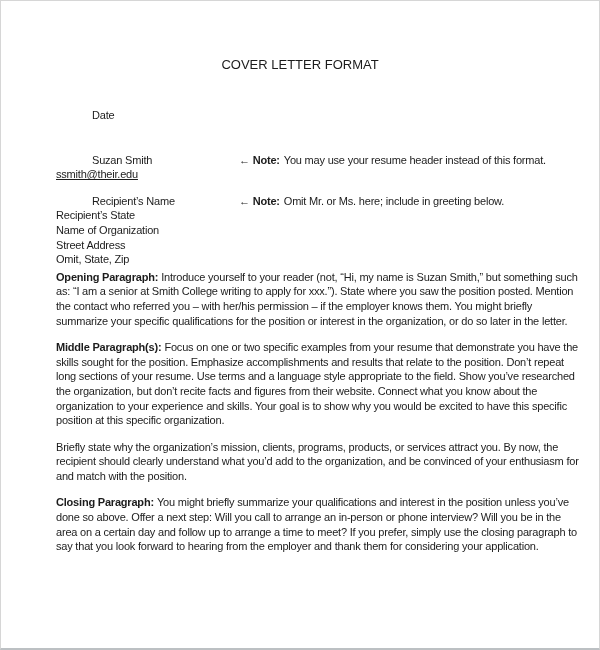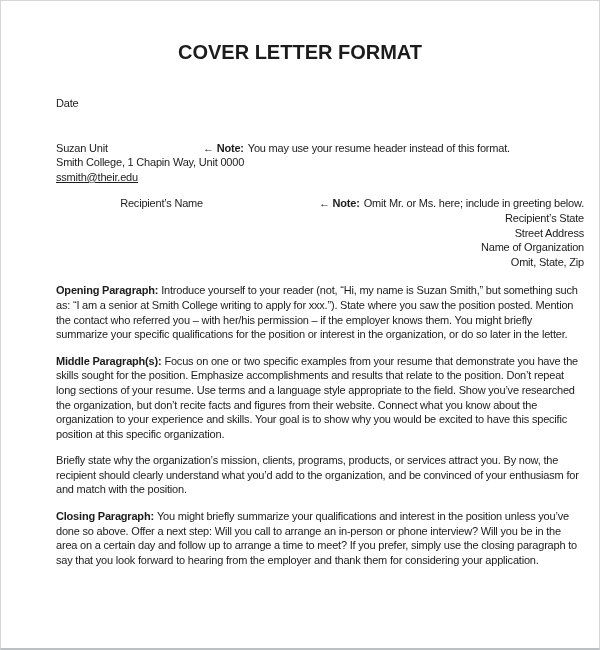--- a/index.html
+++ b/index.html
@@ -21,73 +21,72 @@
     font-family: "Liberation Sans", sans-serif;
     color: #1c1c1c;
     font-size: 11px;
     line-height: 14.6px;
     letter-spacing: -0.2px;
   }
   .content {
     padding: 0 15px 0 55px;
   }
   .doc-title {
-    font-weight: bold;
-    font-size: 20px;
+    font-weight: normal;
+    font-size: 13px;
     line-height: 15px;
     letter-spacing: 0;
     text-align: center;
-    margin: 44px -15px 0 -55px;
+    margin: 56px -15px 0 -55px;
   }
-  .row { display: flex; align-items: flex-start; }
+  .row { display: flex; align-items: flex-start; margin-left: 36px; }
   .row-label { flex: 0 0 147px; width: 147px; }
   .note { flex: 1 1 auto; }
   .note-head { font-weight: bold; margin-right: 4px; white-space: nowrap; }
   .date-row { margin-top: 36px; }
   .sender-block { margin-top: 30px; }
-  .recipient-block { margin-top: 12px; text-align: right; }
+  .recipient-block { margin-top: 12px; }
   .greeting-row { margin-top: 11px; }
   .para { margin: 12px 0 0 0; }
-  .para.first { margin-top: 14px; }
+  .para.first { margin-top: 3px; }
   .para-label { font-weight: bold; margin-right: 3px; }
   .email { text-decoration: underline; color: inherit; cursor: pointer; }
 </style>
 </head>
 <body>
 
 <div class="page">
   <div class="content">
 
     <h1 class="doc-title">COVER LETTER FORMAT</h1>
 
     <div class="row date-row">
       <span class="row-label">Date</span>
     </div>
 
     <div class="sender-block">
       <div class="row">
-        <span class="row-label">Suzan Unit</span>
+        <span class="row-label">Suzan Smith</span>
         <span class="note">
           <span class="note-head"><span>←</span>&nbsp;<span>Note:</span></span><span>You may use your resume header instead of this format.</span>
         </span>
       </div>
-      <div>Smith College, 1 Chapin Way, Unit 0000</div>
       <div><span class="email">ssmith@their.edu</span></div>
     </div>
 
     <div class="recipient-block">
       <div class="row">
         <span class="row-label">Recipient’s Name</span>
         <span class="note">
           <span class="note-head"><span>←</span>&nbsp;<span>Note:</span></span><span>Omit Mr. or Ms. here; include in greeting below.</span>
         </span>
       </div>
       <div>Recipient’s State</div>
+      <div>Name of Organization</div>
       <div>Street Address</div>
-      <div>Name of Organization</div>
       <div>Omit, State, Zip</div>
     </div>
 
 
     <p class="para first"><span class="para-label">Opening Paragraph:</span><span>Introduce yourself to your reader (not, “Hi, my name is Suzan Smith,” but something such as: “I am a senior at Smith College writing to apply for xxx.”). State where you saw the position posted. Mention the contact who referred you – with her/his permission – if the employer knows them.  You might briefly summarize your specific qualifications for the position or interest in the organization, or do so later in the letter.</span></p>
 
     <p class="para"><span class="para-label">Middle Paragraph(s):</span><span>Focus on one or two specific examples from your resume that demonstrate you have the skills sought for the position.  Emphasize accomplishments and results that relate to the position. Don’t repeat long sections of your resume.  Use terms and a language style appropriate to the field.  Show you’ve researched the organization, but don’t recite facts and figures from their website.  Connect what you know about the organization to your experience and skills.  Your goal is to show why you would be excited to have this specific position at this specific organization.</span></p>
 
     <p class="para"><span>Briefly state why the organization’s mission, clients, programs, products, or services attract you. By now, the recipient should clearly understand what you’d add to the organization, and be convinced of your enthusiasm for and match with the position.</span></p>
 

